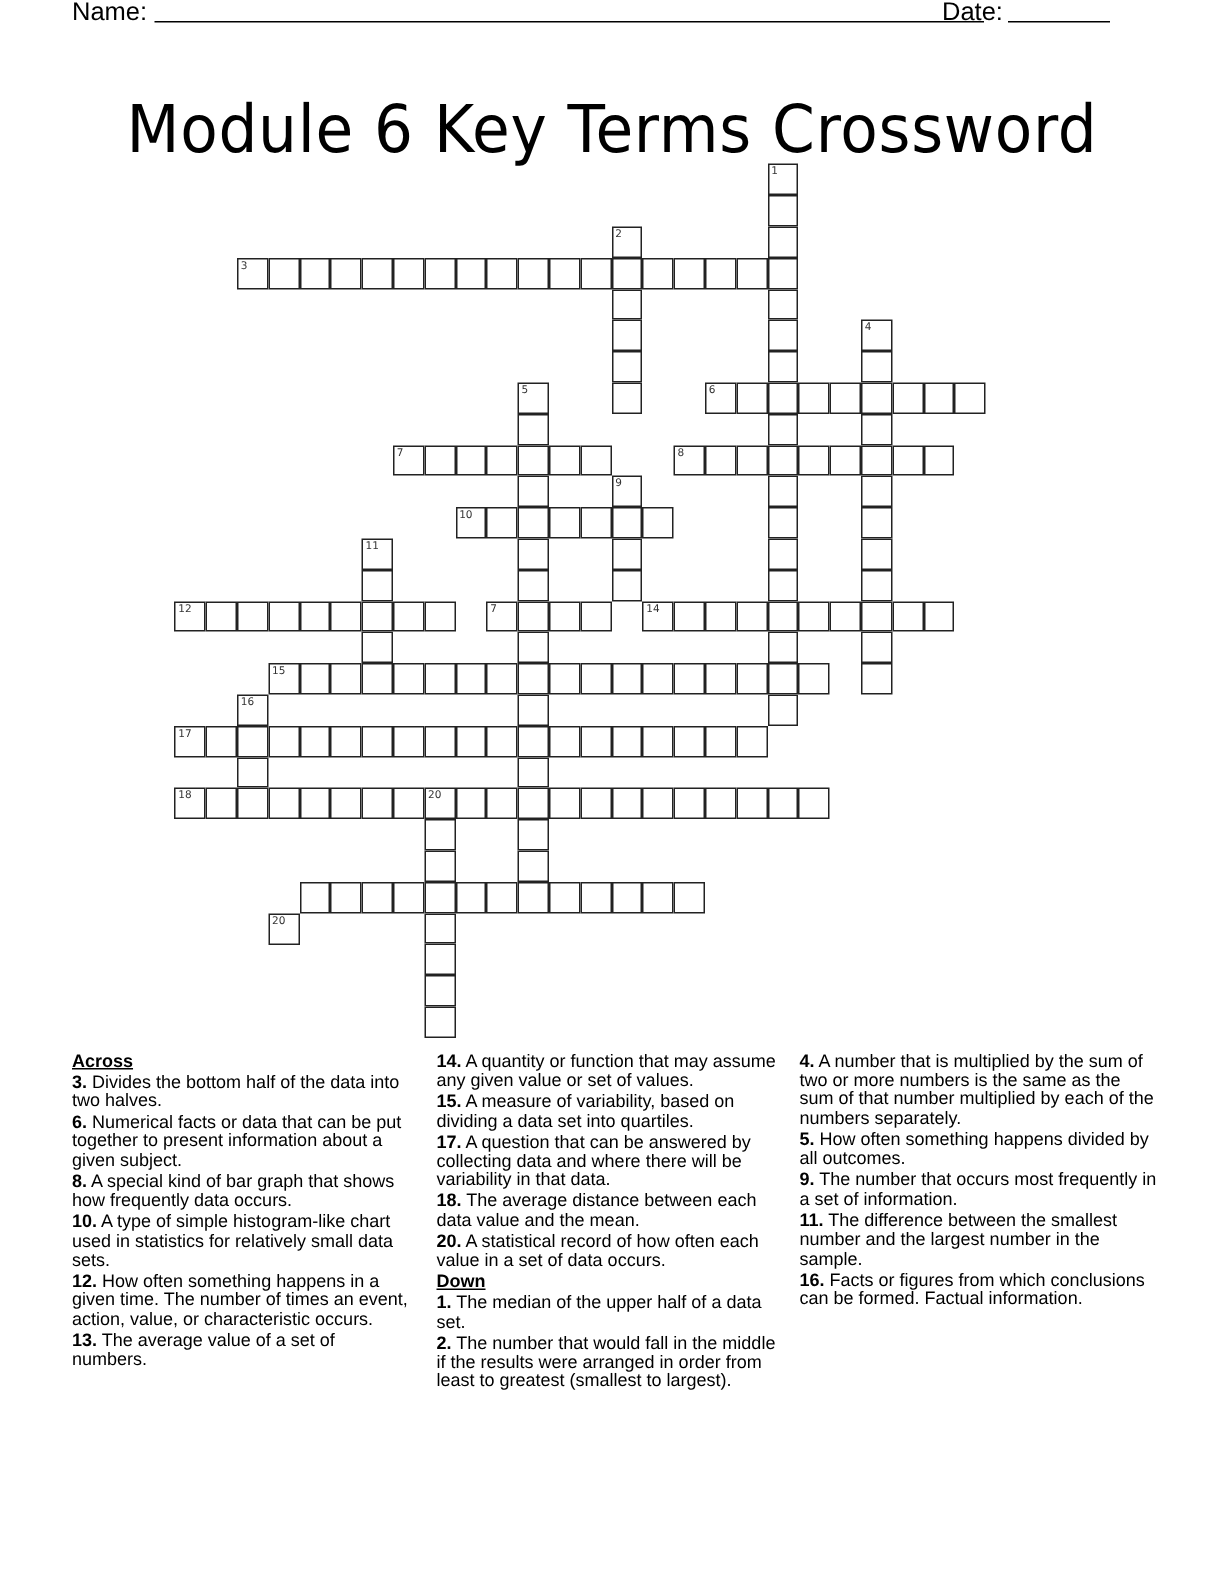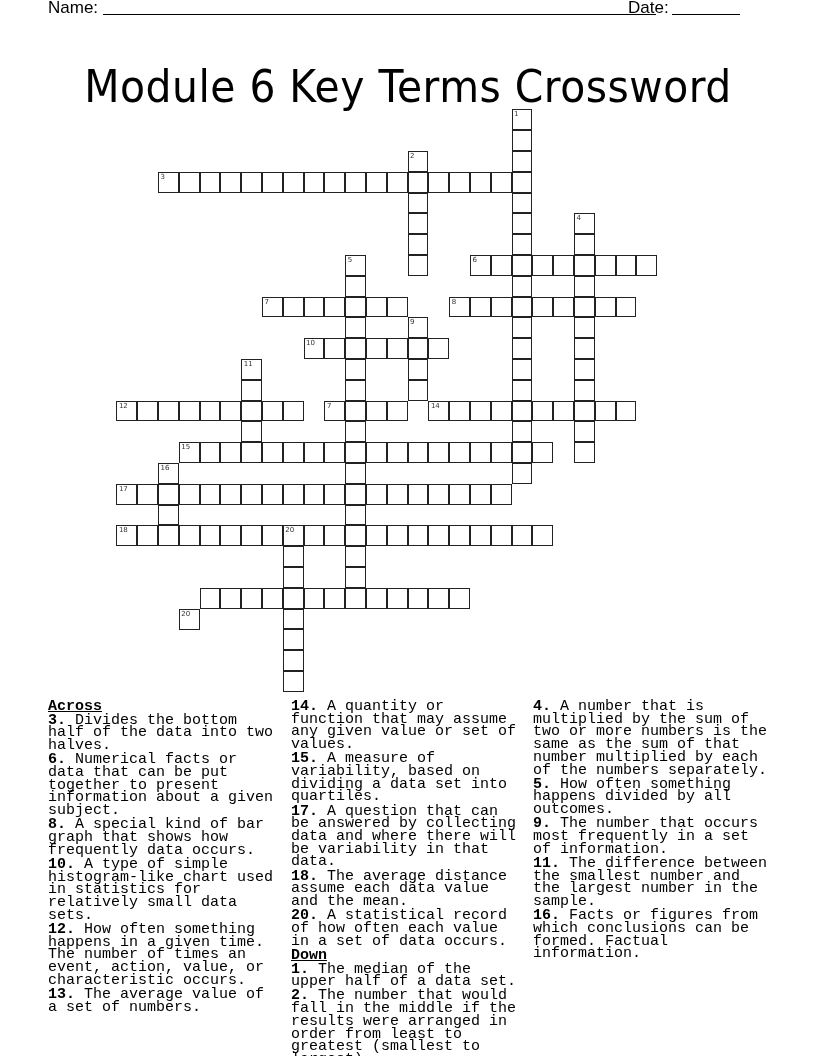--- a/index.html
+++ b/index.html
@@ -6,21 +6,21 @@
   body { width: 816px; height: 1056px; position: relative; overflow: hidden; font-family: "DejaVu Sans", sans-serif; color: #000; }
   .header-line { position: absolute; top: -2px; left: 48px; width: 700px; height: 22px; font-family: "Liberation Sans", sans-serif; font-size: 17px; }
   .header-line .name-label { position: absolute; left: 0; top: 0; }
   .header-line .name-blank { position: absolute; left: 55px; top: 0; width: 553px; border-bottom: 1px solid #000; height: 16px; }
   .header-line .date-label { position: absolute; left: 580px; top: 0; }
   .header-line .date-blank { position: absolute; left: 624px; top: 0; width: 68px; border-bottom: 1px solid #000; height: 16px; }
   .title { position: absolute; top: 32px; left: 0; width: 816px; text-align: center; font-family: "DejaVu Sans", sans-serif; font-size: 44px; letter-spacing: 0.5px; font-weight: normal; transform: scaleX(0.93); transform-origin: center; }
   #grid { position: absolute; left: 0; top: 0; width: 816px; height: 700px; }
   .cell { position: absolute; width: 20.8px; height: 20.8px; box-sizing: border-box; border: 1.2px solid #222; background: #fff; }
   .cell .num { position: absolute; top: 0px; left: 1.5px; font-size: 7px; line-height: 8px; color: #333; font-family: "DejaVu Sans", sans-serif; }
-  .clues { position: absolute; top: 701px; font-size: 15px; line-height: 12.7px; font-family: Liberation Mono, monospace; }
+  .clues { position: absolute; top: 701px; font-size: 12px; line-height: 12.7px; font-family: Liberation Sans, sans-serif; }
   .clues .heading { font-weight: bold; text-decoration: underline; margin-bottom: 1px; }
   .clues .clue { margin-bottom: 1.5px; }
   .clues .clue b { font-weight: bold; }
   .col1 { left: 48px; width: 226px; }
   .col2 { left: 291px; width: 232px; }
   .col3 { left: 533px; width: 238px; }
 </style>
 </head>
 <body>
 
@@ -279,21 +279,21 @@
   <div class="clue"><b>8.</b> <span>A special kind of bar graph that shows how frequently data occurs.</span></div>
   <div class="clue"><b>10.</b> <span>A type of simple histogram-like chart used in statistics for relatively small data sets.</span></div>
   <div class="clue"><b>12.</b> <span>How often something happens in a given time. The number of times an event, action, value, or characteristic occurs.</span></div>
   <div class="clue"><b>13.</b> <span>The average value of a set of numbers.</span></div>
 </div>
 
 <div class="clues col2">
   <div class="clue"><b>14.</b> <span>A quantity or function that may assume any given value or set of values.</span></div>
   <div class="clue"><b>15.</b> <span>A measure of variability, based on dividing a data set into quartiles.</span></div>
   <div class="clue"><b>17.</b> <span>A question that can be answered by collecting data and where there will be variability in that data.</span></div>
-  <div class="clue"><b>18.</b> <span>The average distance assume each data value and the mean.</span></div>
+  <div class="clue"><b>18.</b> <span>The average distance between each data value and the mean.</span></div>
   <div class="clue"><b>20.</b> <span>A statistical record of how often each value in a set of data occurs.</span></div>
   <div class="heading">Down</div>
   <div class="clue"><b>1.</b> <span>The median of the upper half of a data set.</span></div>
   <div class="clue"><b>2.</b> <span>The number that would fall in the middle if the results were arranged in order from least to greatest (smallest to largest).</span></div>
 </div>
 
 <div class="clues col3">
   <div class="clue"><b>4.</b> <span>A number that is multiplied by the sum of two or more numbers is the same as the sum of that number multiplied by each of the numbers separately.</span></div>
   <div class="clue"><b>5.</b> <span>How often something happens divided by all outcomes.</span></div>
   <div class="clue"><b>9.</b> <span>The number that occurs most frequently in a set of information.</span></div>

